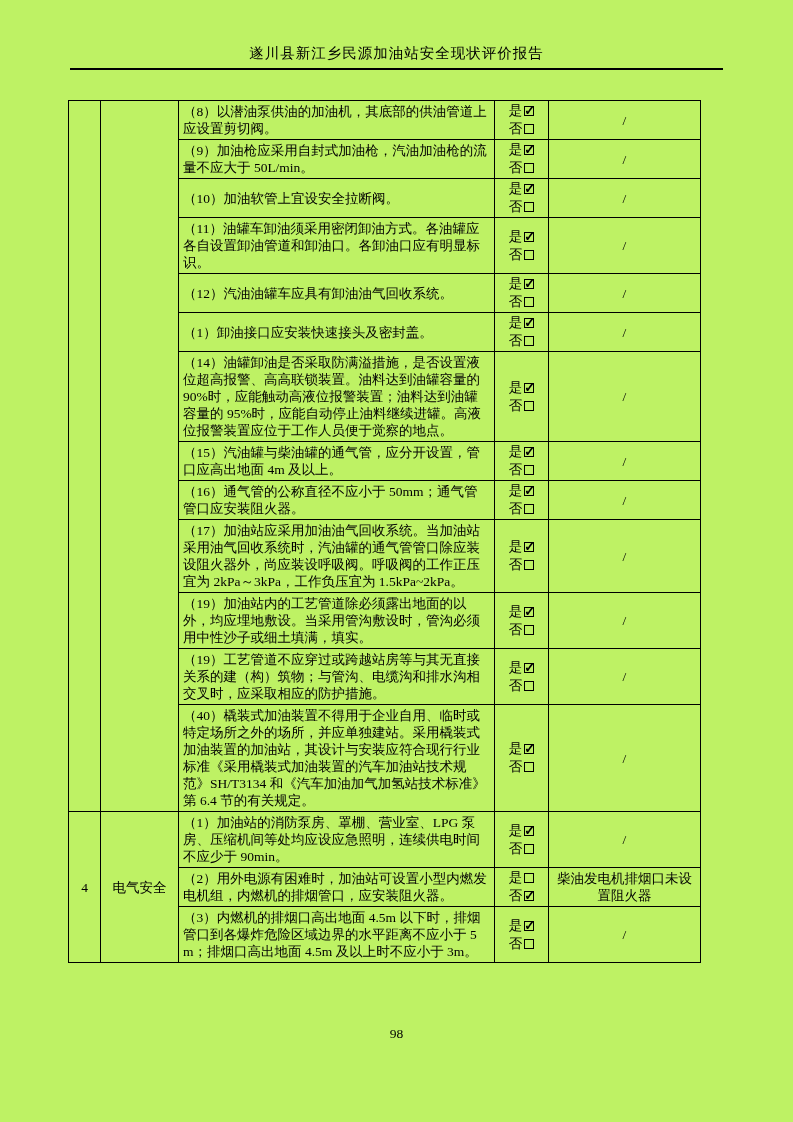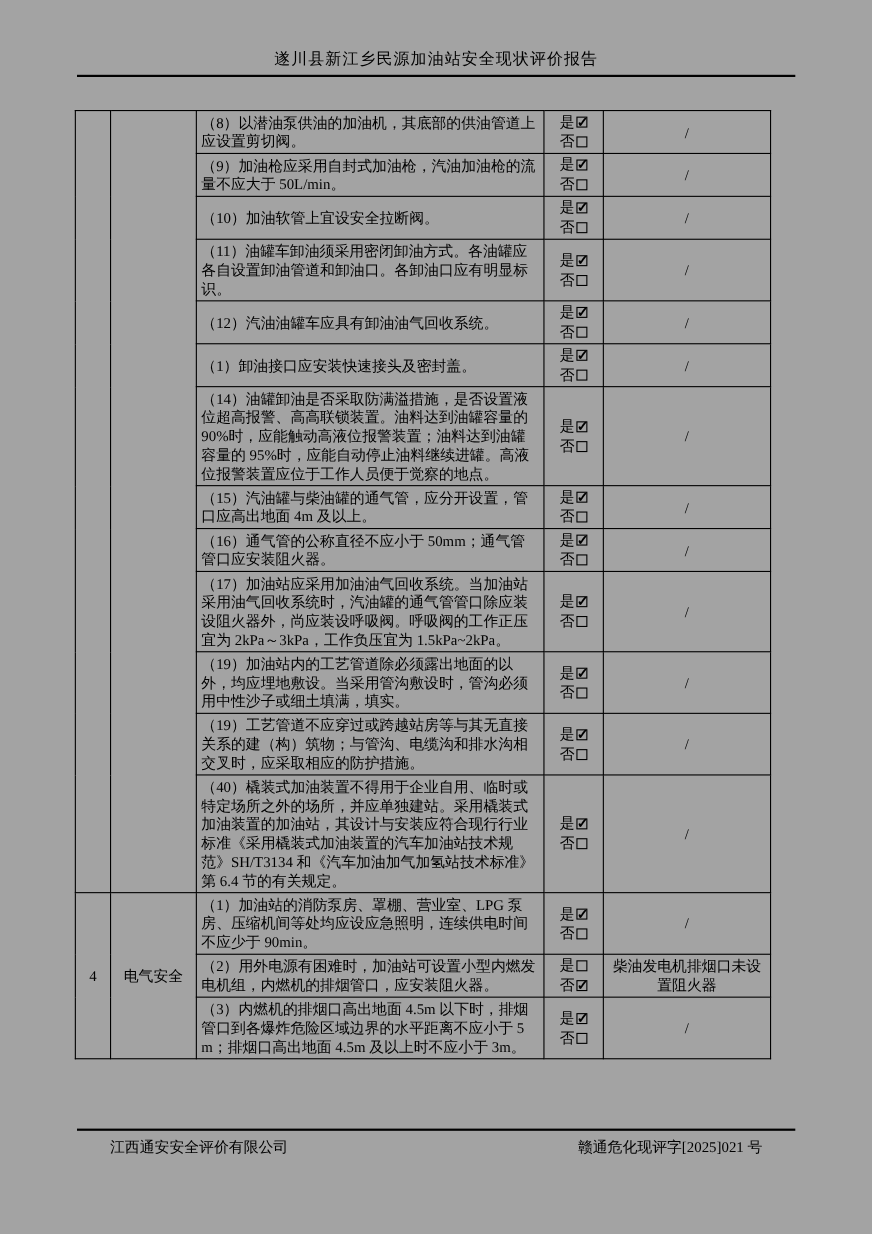--- a/index.html
+++ b/index.html
@@ -1,18 +1,18 @@
 <!DOCTYPE html>
 <html><head>
 <meta charset="utf-8">
 <style>
   * { box-sizing: border-box; }
   html, body { margin: 0; padding: 0; background: #ffffff; }
   .page {
-    width: 793px; height: 1122px; background: #a3a3a3; position: relative;
+    width: 793px; height: 1122px; background: #bef264; position: relative;
     margin: 0 auto; overflow: hidden; color: #000;
     font-family: "Liberation Serif", "DejaVu Serif", serif;
   }
   
   .header { position: absolute; top: 44px; left: 70px; width: 653px; text-align: center;
             border-bottom: 2px solid #000; padding-bottom: 5px; }
   .header-title { font-size: 14.5px; letter-spacing: 1px; }
   
   .eval-table { position: absolute; top: 100px; left: 68px; width: 632px;
                 border-collapse: collapse; table-layout: fixed; }
@@ -133,19 +133,16 @@
         </tr>
         <tr>
           <td class="text-cell">（3）内燃机的排烟口高出地面 4.5m 以下时，排烟管口到各爆炸危险区域边界的水平距离不应小于 5m；排烟口高出地面 4.5m 及以上时不应小于 3m。</td>
           <td class="check-cell"><span class="cb-block"><div class="cb-line"><span>是</span><span class="cb checked"></span></div><div class="cb-line"><span>否</span><span class="cb"></span></div></span></td>
           <td class="remark-cell">/</td>
         </tr>
       </tbody>
   </table>
 
   <div class="footer">
-    <div class="footer-bar">
-      <span>江西通安安全评价有限公司</span>
-      <span>赣通危化现评字[2025]021 号</span>
-    </div>
+    <div class="page-num">98</div>
   </div>
 
 </div>
 
 </body></html>

